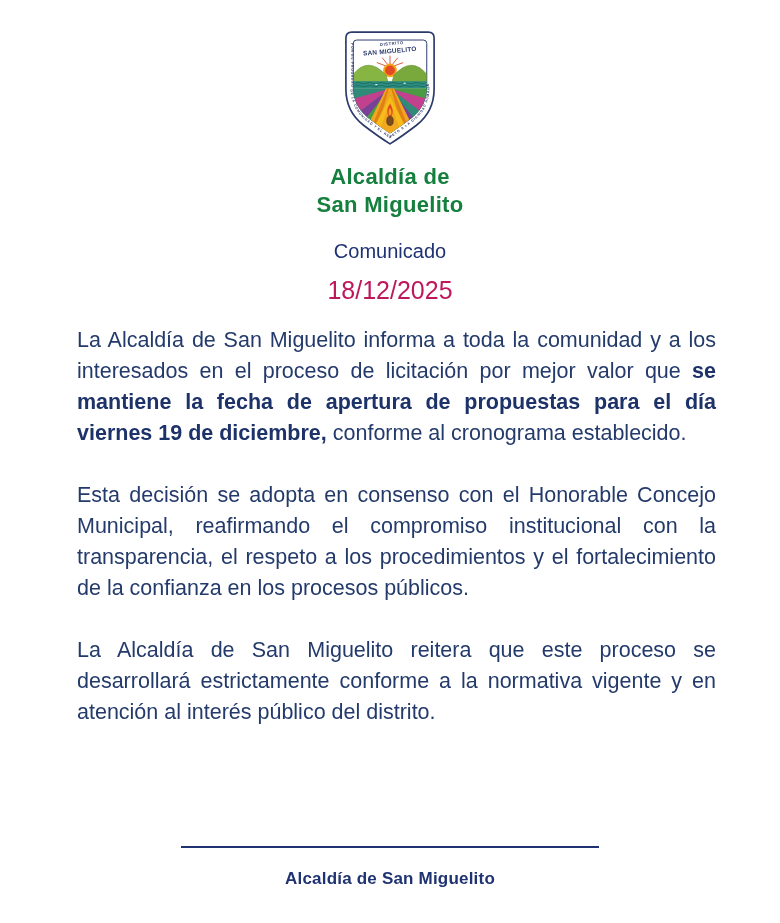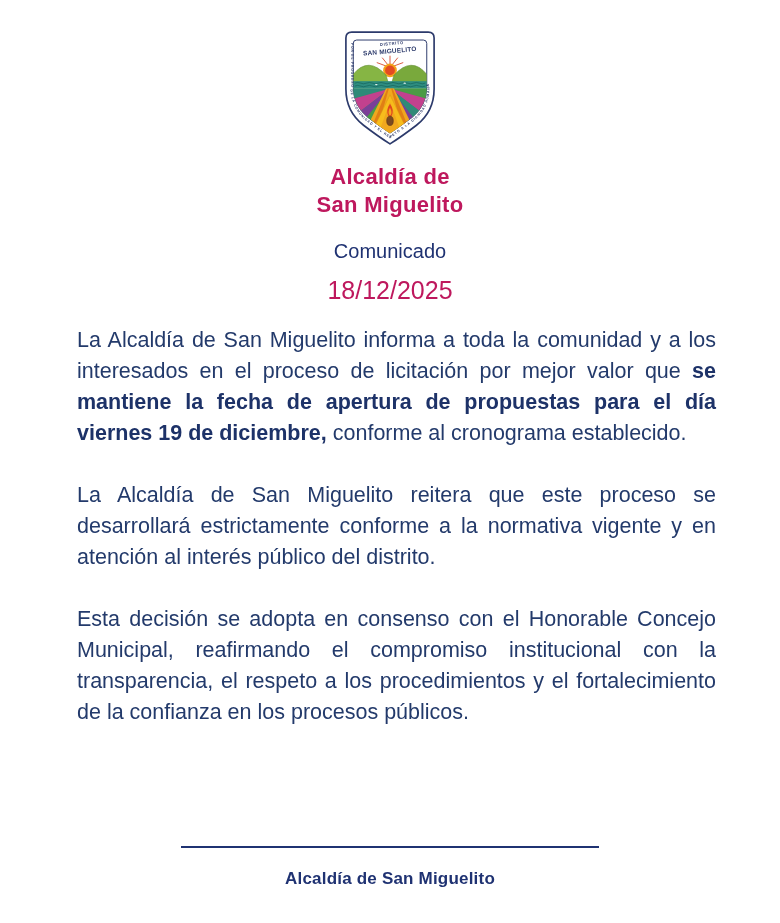--- a/index.html
+++ b/index.html
@@ -10,21 +10,21 @@
     height: 923px;
     margin: 0 auto;
     background: #ffffff;
     overflow: hidden;
     font-family: "Liberation Sans", sans-serif;
   }
   .crest { position: absolute; top: 30px; left: 341px; width: 98px; height: 120px; }
   .crest svg { display: block; width: 100%; height: 100%; }
   .org-title {
     position: absolute; top: 163px; left: 0; width: 100%;
-    text-align: center; color: #be185d; font-weight: 700;
+    text-align: center; color: #15803d; font-weight: 700;
     font-size: 22px; line-height: 28px; letter-spacing: 0.3px;
   }
   .doc-type {
     position: absolute; top: 240px; left: 0; width: 100%;
     text-align: center; color: #1f3272; font-weight: 400; font-size: 20px;
   }
   .doc-date {
     position: absolute; top: 276px; left: 0; width: 100%;
     text-align: center; color: #be185d; font-size: 25px;
   }
@@ -111,22 +111,22 @@
   <div class="org-title">
     <div>Alcaldía de</div>
     <div>San Miguelito</div>
   </div>
 
   <div class="doc-type">Comunicado</div>
   <div class="doc-date">18/12/2025</div>
 
   <div class="body-text">
     <p><span>La Alcaldía de San Miguelito informa a toda la comunidad y a los interesados en el proceso de licitación por mejor valor que </span><strong>se mantiene la fecha de apertura de propuestas para el día viernes 19 de diciembre,</strong><span> conforme al cronograma establecido.</span></p>
+    <p>Esta decisión se adopta en consenso con el Honorable Concejo Municipal, reafirmando el compromiso institucional con la transparencia, el respeto a los procedimientos y el fortalecimiento de la confianza en los procesos públicos.</p>
     <p>La Alcaldía de San Miguelito reitera que este proceso se desarrollará estrictamente conforme a la normativa vigente y en atención al interés público del distrito.</p>
-    <p>Esta decisión se adopta en consenso con el Honorable Concejo Municipal, reafirmando el compromiso institucional con la transparencia, el respeto a los procedimientos y el fortalecimiento de la confianza en los procesos públicos.</p>
   </div>
 
   <div class="footer">
     <div class="sig-line"></div>
     <div class="sig-name">Alcaldía de San Miguelito</div>
   </div>
 
 </div>
 
 </body></html>

